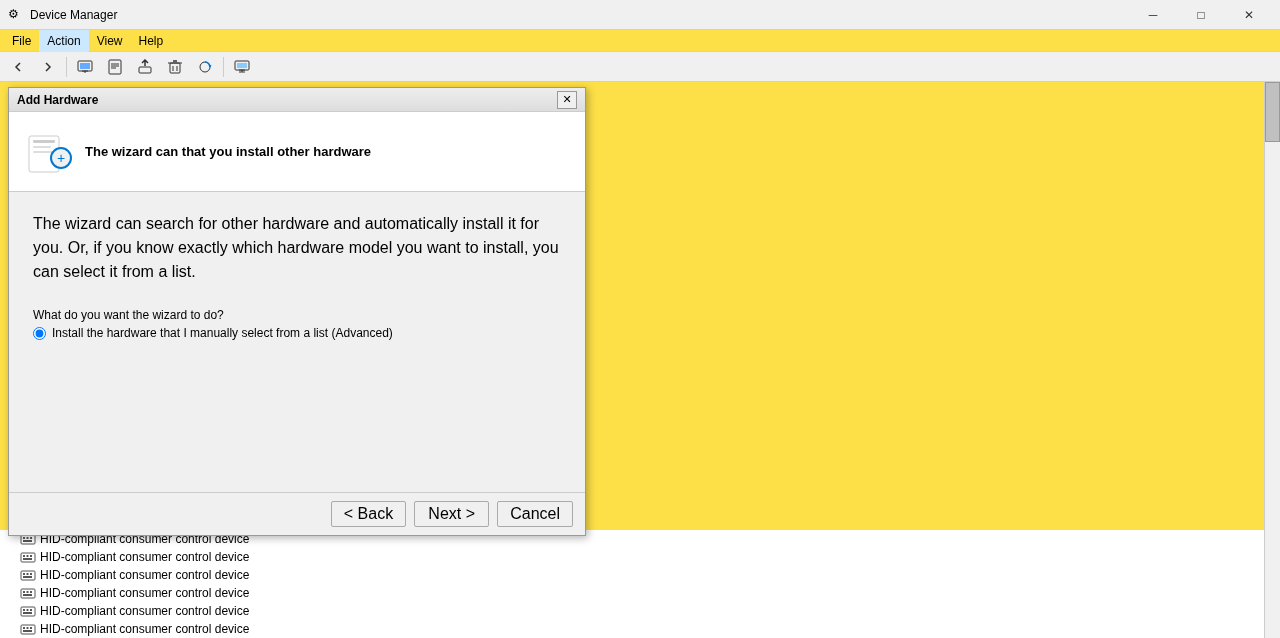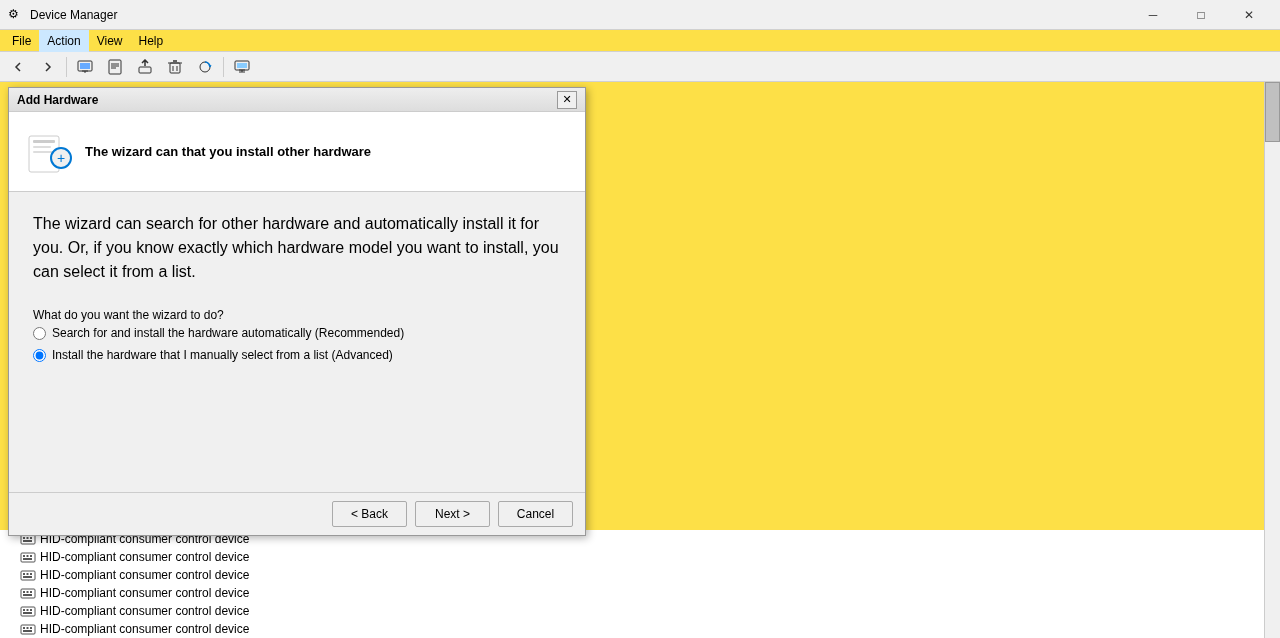--- a/index.html
+++ b/index.html
@@ -252,21 +252,21 @@
       display: flex;
       justify-content: flex-end;
       gap: 8px;
     }
     .dialog-btn {
       min-width: 75px;
       height: 26px;
       border: 1px solid #aaa;
       background: #f0f0f0;
       cursor: pointer;
-      font-size: 12px;
+      font-size: 16px;
       padding: 0 12px;
       display: flex;
       align-items: center;
       justify-content: center;
       border-radius: 2px;
     }
     .dialog-btn.primary {
       background: #f0f0f0;
     }
   </style>
@@ -451,24 +451,20 @@
         <circle cx="36" cy="30" r="10" fill="#f0f0f0" stroke="#0078d4" stroke-width="2"></circle>
         <text x="32" y="35" font-size="14" fill="#0078d4">+</text>
       </svg>
       <span class="dialog-header-text">The wizard can that you install other hardware</span>
     </div>
 
     <div class="dialog-body">
       <p class="dialog-description">The wizard can search for other hardware and automatically install it for you. Or, if you know exactly which hardware model you want to install, you can select it from a list.</p>
       <p class="dialog-question">What do you want the wizard to do?</p>
 
-      <div class="radio-option">
-        <input type="radio" name="wizard-option" id="opt-auto" style="">
-        <label class="radio-label" for="opt-auto">Search for and install the hardware automatically (Recommended)</label>
-      </div>
 
       <div class="radio-option">
         <input type="radio" name="wizard-option" id="opt-manual" checked="" style="">
         <label class="radio-label" for="opt-manual">Install the hardware that I manually select from a list (Advanced)</label>
       </div>
     </div>
 
     <div class="dialog-footer">
       <button class="dialog-btn">&lt; Back</button>
       <button class="dialog-btn primary">Next &gt;</button>

